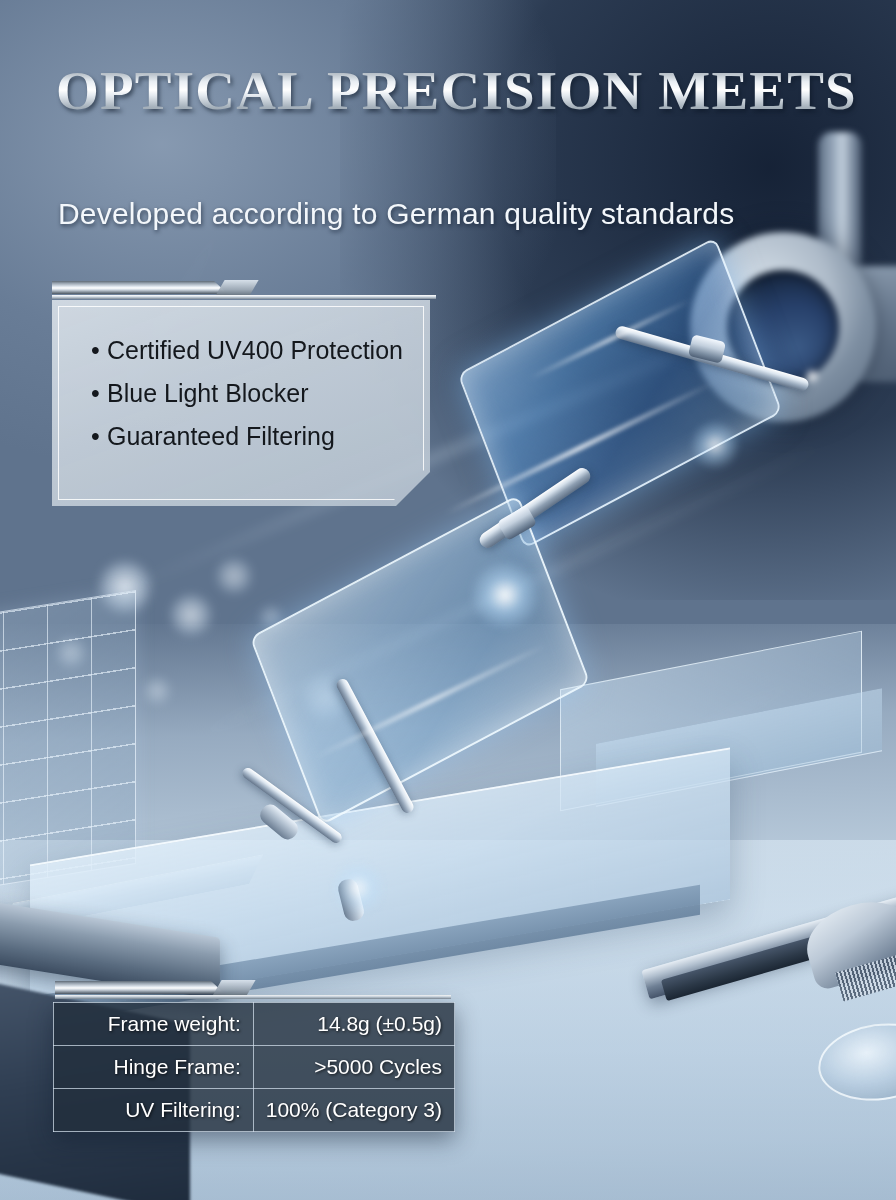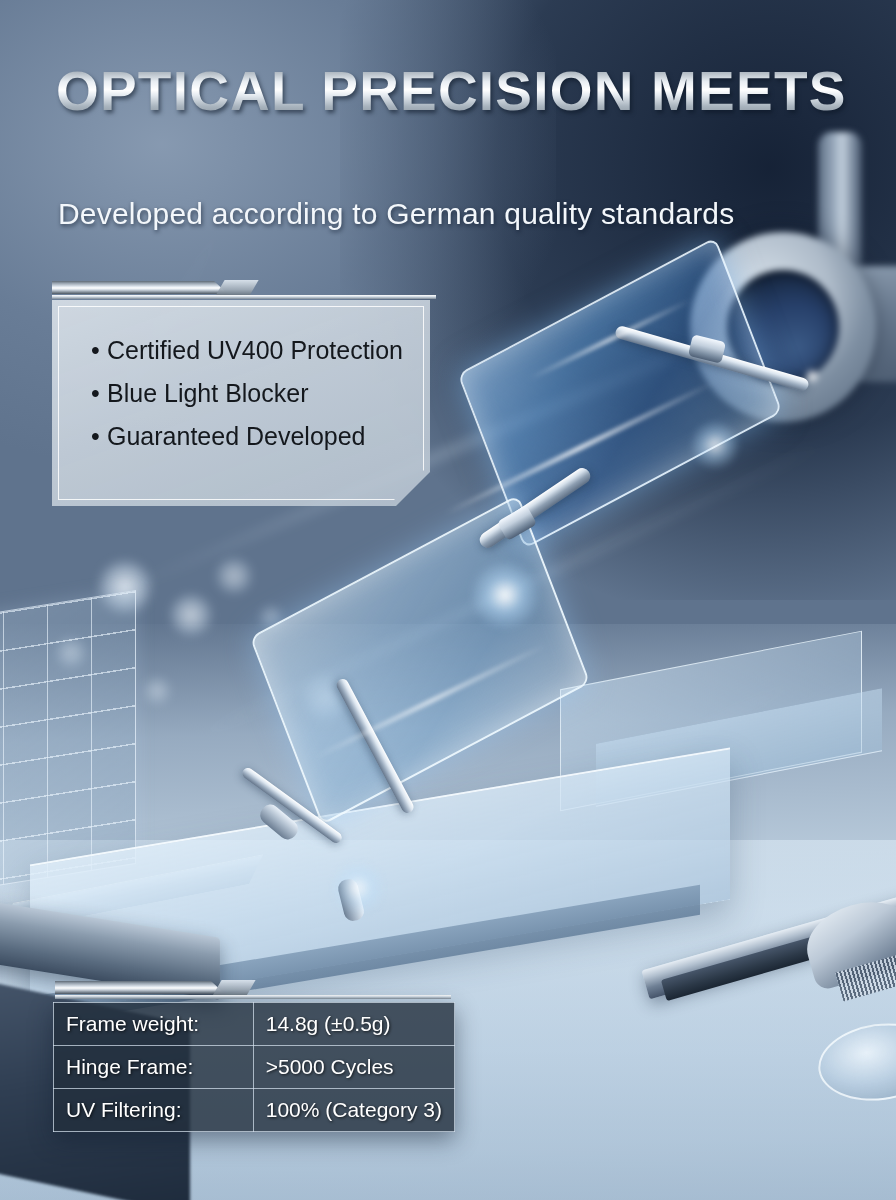--- a/index.html
+++ b/index.html
@@ -306,20 +306,21 @@
     border-radius: 50%;
     background: radial-gradient(circle, rgba(255,255,255,.95) 0%, rgba(190,226,255,.5) 35%, rgba(150,205,255,0) 72%);
     filter: blur(3px);
   }
 
   
   .headline {
     position: absolute;
     left: 56px; top: 62px;
     width: 800px;
+    font-family: Liberation Serif, serif;
   }
   .headline-line {
     font-size: 55px;
     font-weight: bold;
     line-height: 1.06;
     letter-spacing: 1.2px;
     margin: 0;
     background: linear-gradient(180deg,
         #7f8b96 0%,
         #aab4bd 16%,
@@ -417,20 +418,21 @@
     position: absolute;
     left: 53px; top: 1002px;
     width: 402px;
   }
   .spec-table {
     width: 100%;
     border-collapse: collapse;
     background: rgba(34,46,60,.80);
     box-shadow: 0 8px 22px rgba(15,28,46,.45);
     border: 1px solid rgba(222,232,242,.78);
+    text-align: right;
   }
   .spec-table td {
     padding: 9px 12px;
     font-size: 21px;
     color: #ffffff;
     text-shadow: 1px 1px 3px rgba(0,0,0,.75);
     border: 1px solid rgba(214,226,238,.72);
     white-space: nowrap;
   }
   .spec-label { width: 190px; }
@@ -513,21 +515,21 @@
     <div class="chrome-thick" style="width:176px;"></div>
     <div class="chrome-notch" style="left:168px;"></div>
     <div class="chrome-thin" style="width:384px;"></div>
   </div>
 
   <div class="feature-panel">
     <div class="feature-panel-inner"></div>
     <ul class="feature-list">
       <li class="feature-item"><span class="dot">•</span><span>Certified UV400 Protection</span></li>
       <li class="feature-item"><span class="dot">•</span><span>Blue Light Blocker</span></li>
-      <li class="feature-item"><span class="dot">•</span><span>Guaranteed Developed</span></li>
+      <li class="feature-item"><span class="dot">•</span><span>Guaranteed Filtering</span></li>
     </ul>
   </div>
 
   <div class="chrome-bar" style="left:55px; top:978px; width:396px;">
     <div class="chrome-thick" style="width:170px;"></div>
     <div class="chrome-notch" style="left:162px;"></div>
     <div class="chrome-thin" style="width:396px;"></div>
   </div>
 
   <div class="spec-wrap">

